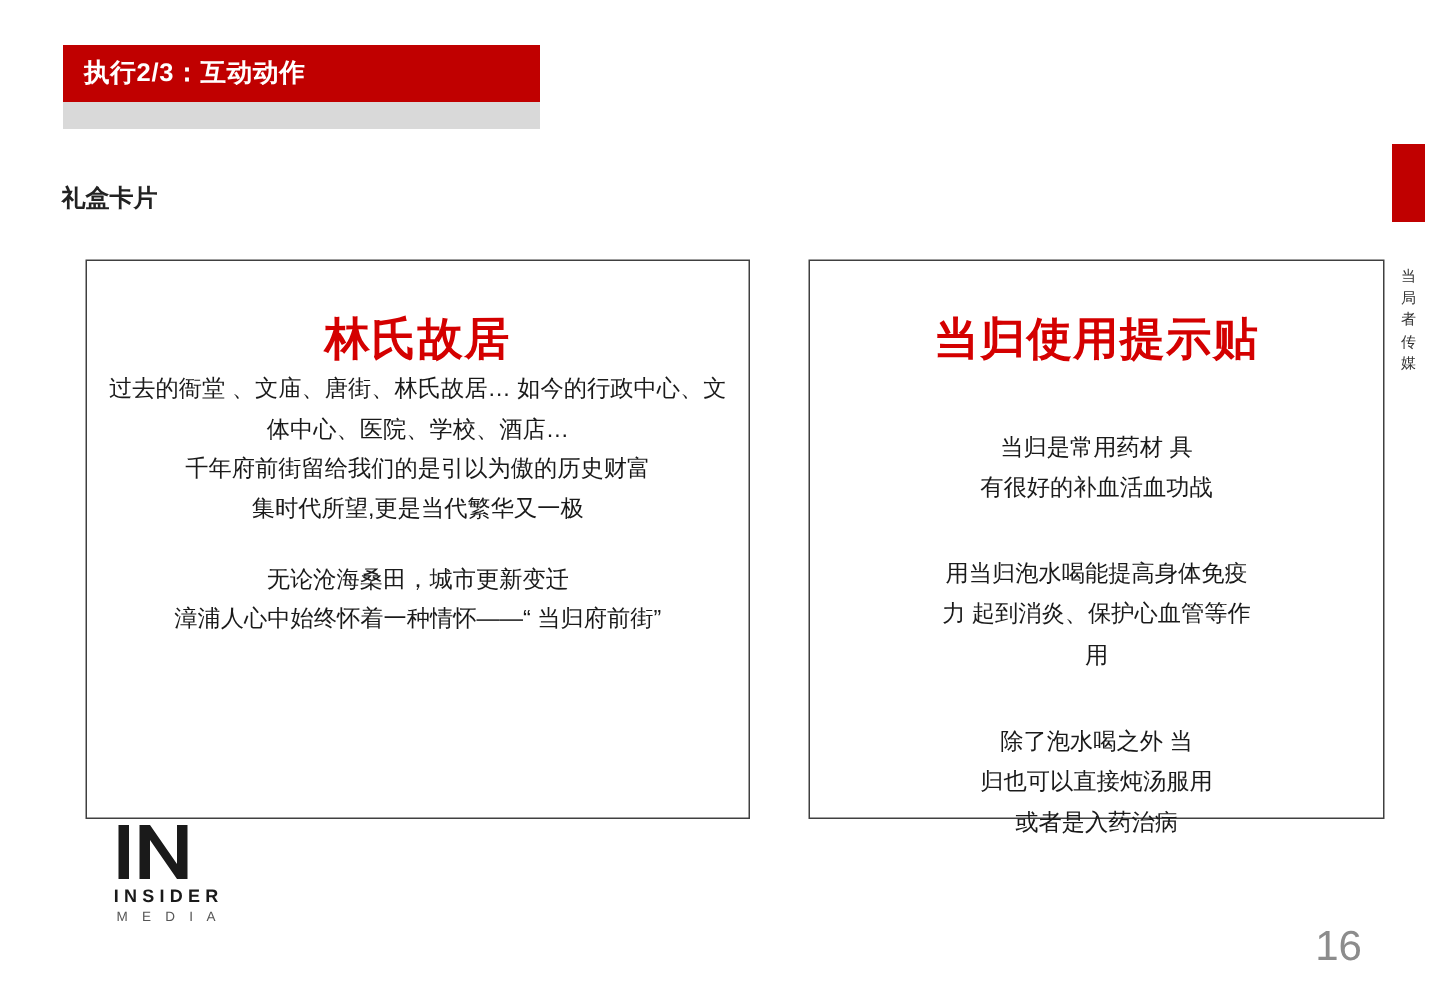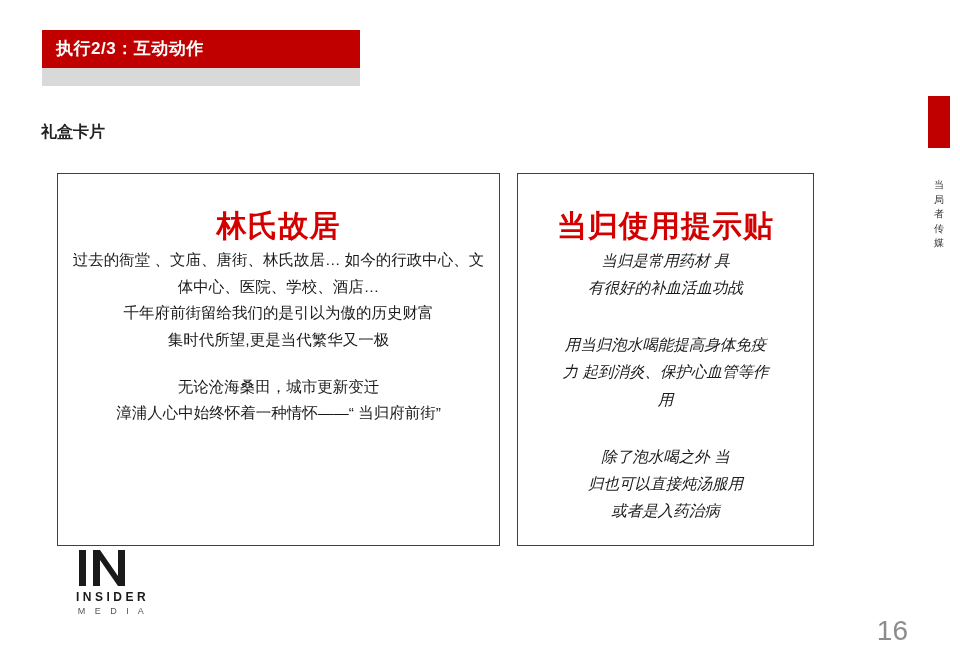--- a/index.html
+++ b/index.html
@@ -61,22 +61,22 @@
     border: 1px solid #404040;
     background: #ffffff;
     box-sizing: border-box;
   }
   .card-left {
     left: 57px;
     width: 443px;
     height: 373px;
   }
   .card-right {
-    left: 517px;
-    width: 297px;
+    left: 539px;
+    width: 384px;
     height: 373px;
   }
   .card-title {
     text-align: center;
     color: #d40000;
     font-weight: bold;
     font-size: 30px;
     margin-top: 32px;
     letter-spacing: 1px;
   }
@@ -91,23 +91,23 @@
     margin: 0 0 20px 0;
     white-space: pre-line;
   }
   .card-body p:last-child {
     margin-bottom: 0;
   }
   .card-left .card-body {
     font-size: 15.5px;
   }
   .card-right .card-body {
+    margin-top: 38px;
     font-size: 15.5px;
     line-height: 1.75;
-    font-style: italic;
   }
   .card-right .card-body p {
     margin-bottom: 30px;
   }
 
   
   .card-left .closing {
     position: absolute;
     left: 0;
     right: 0;

